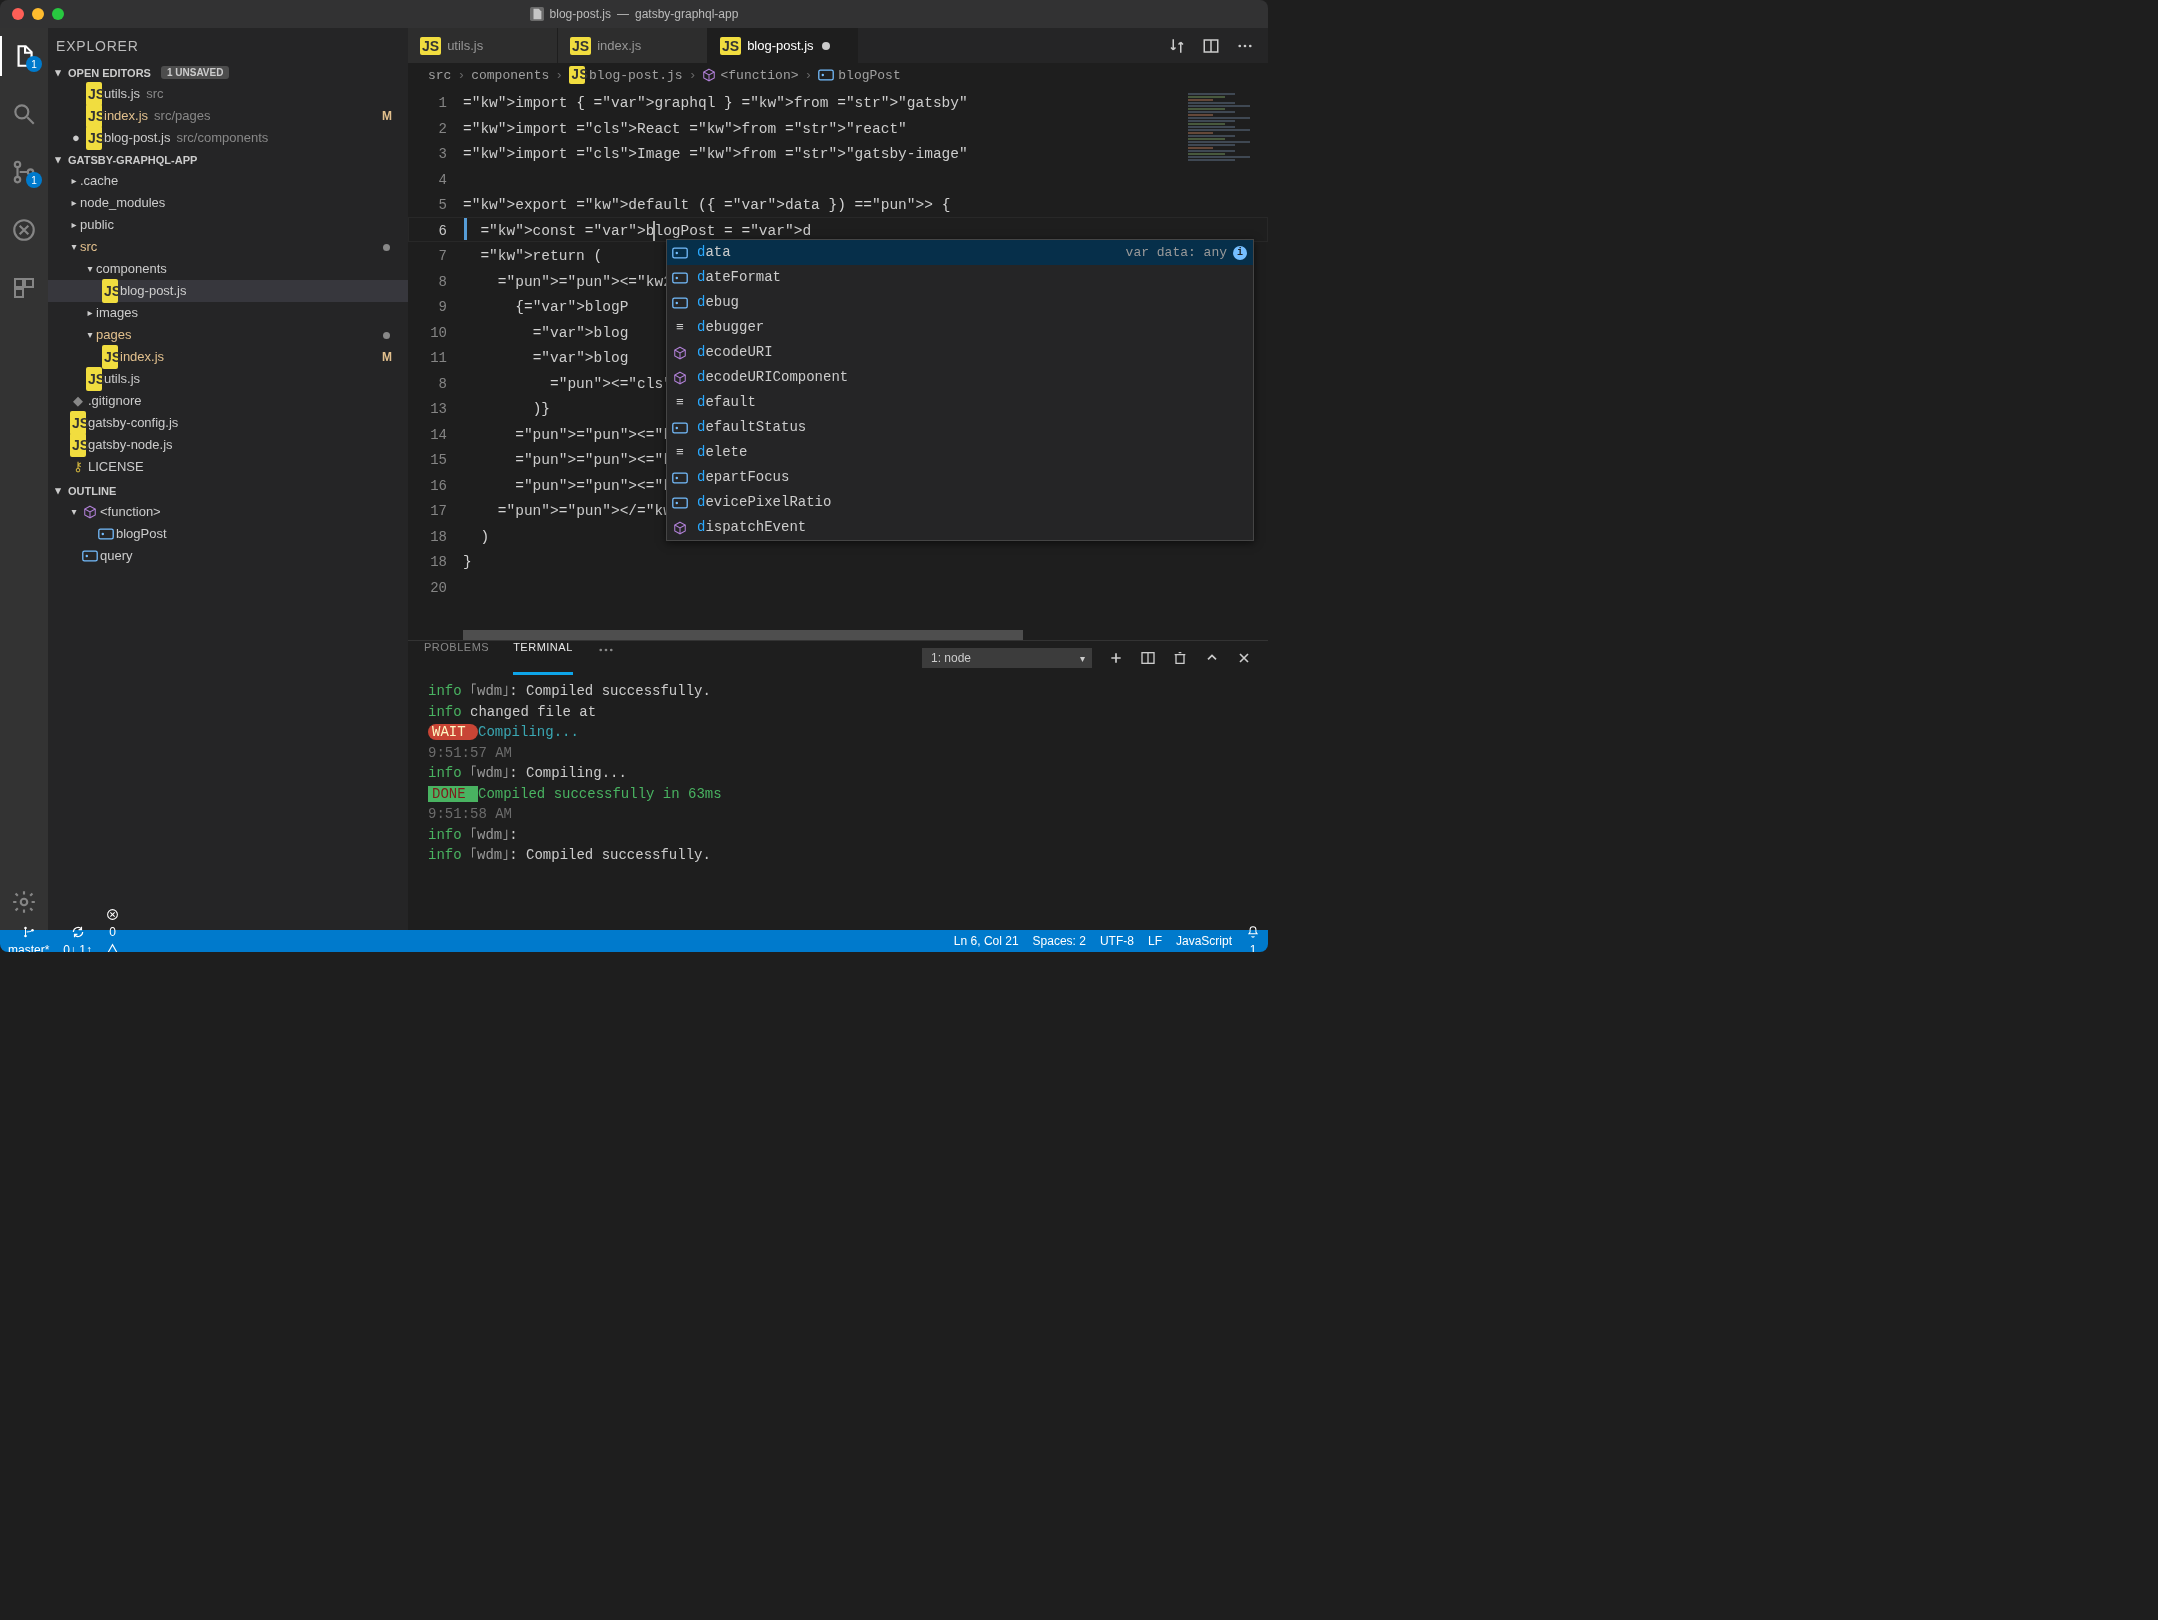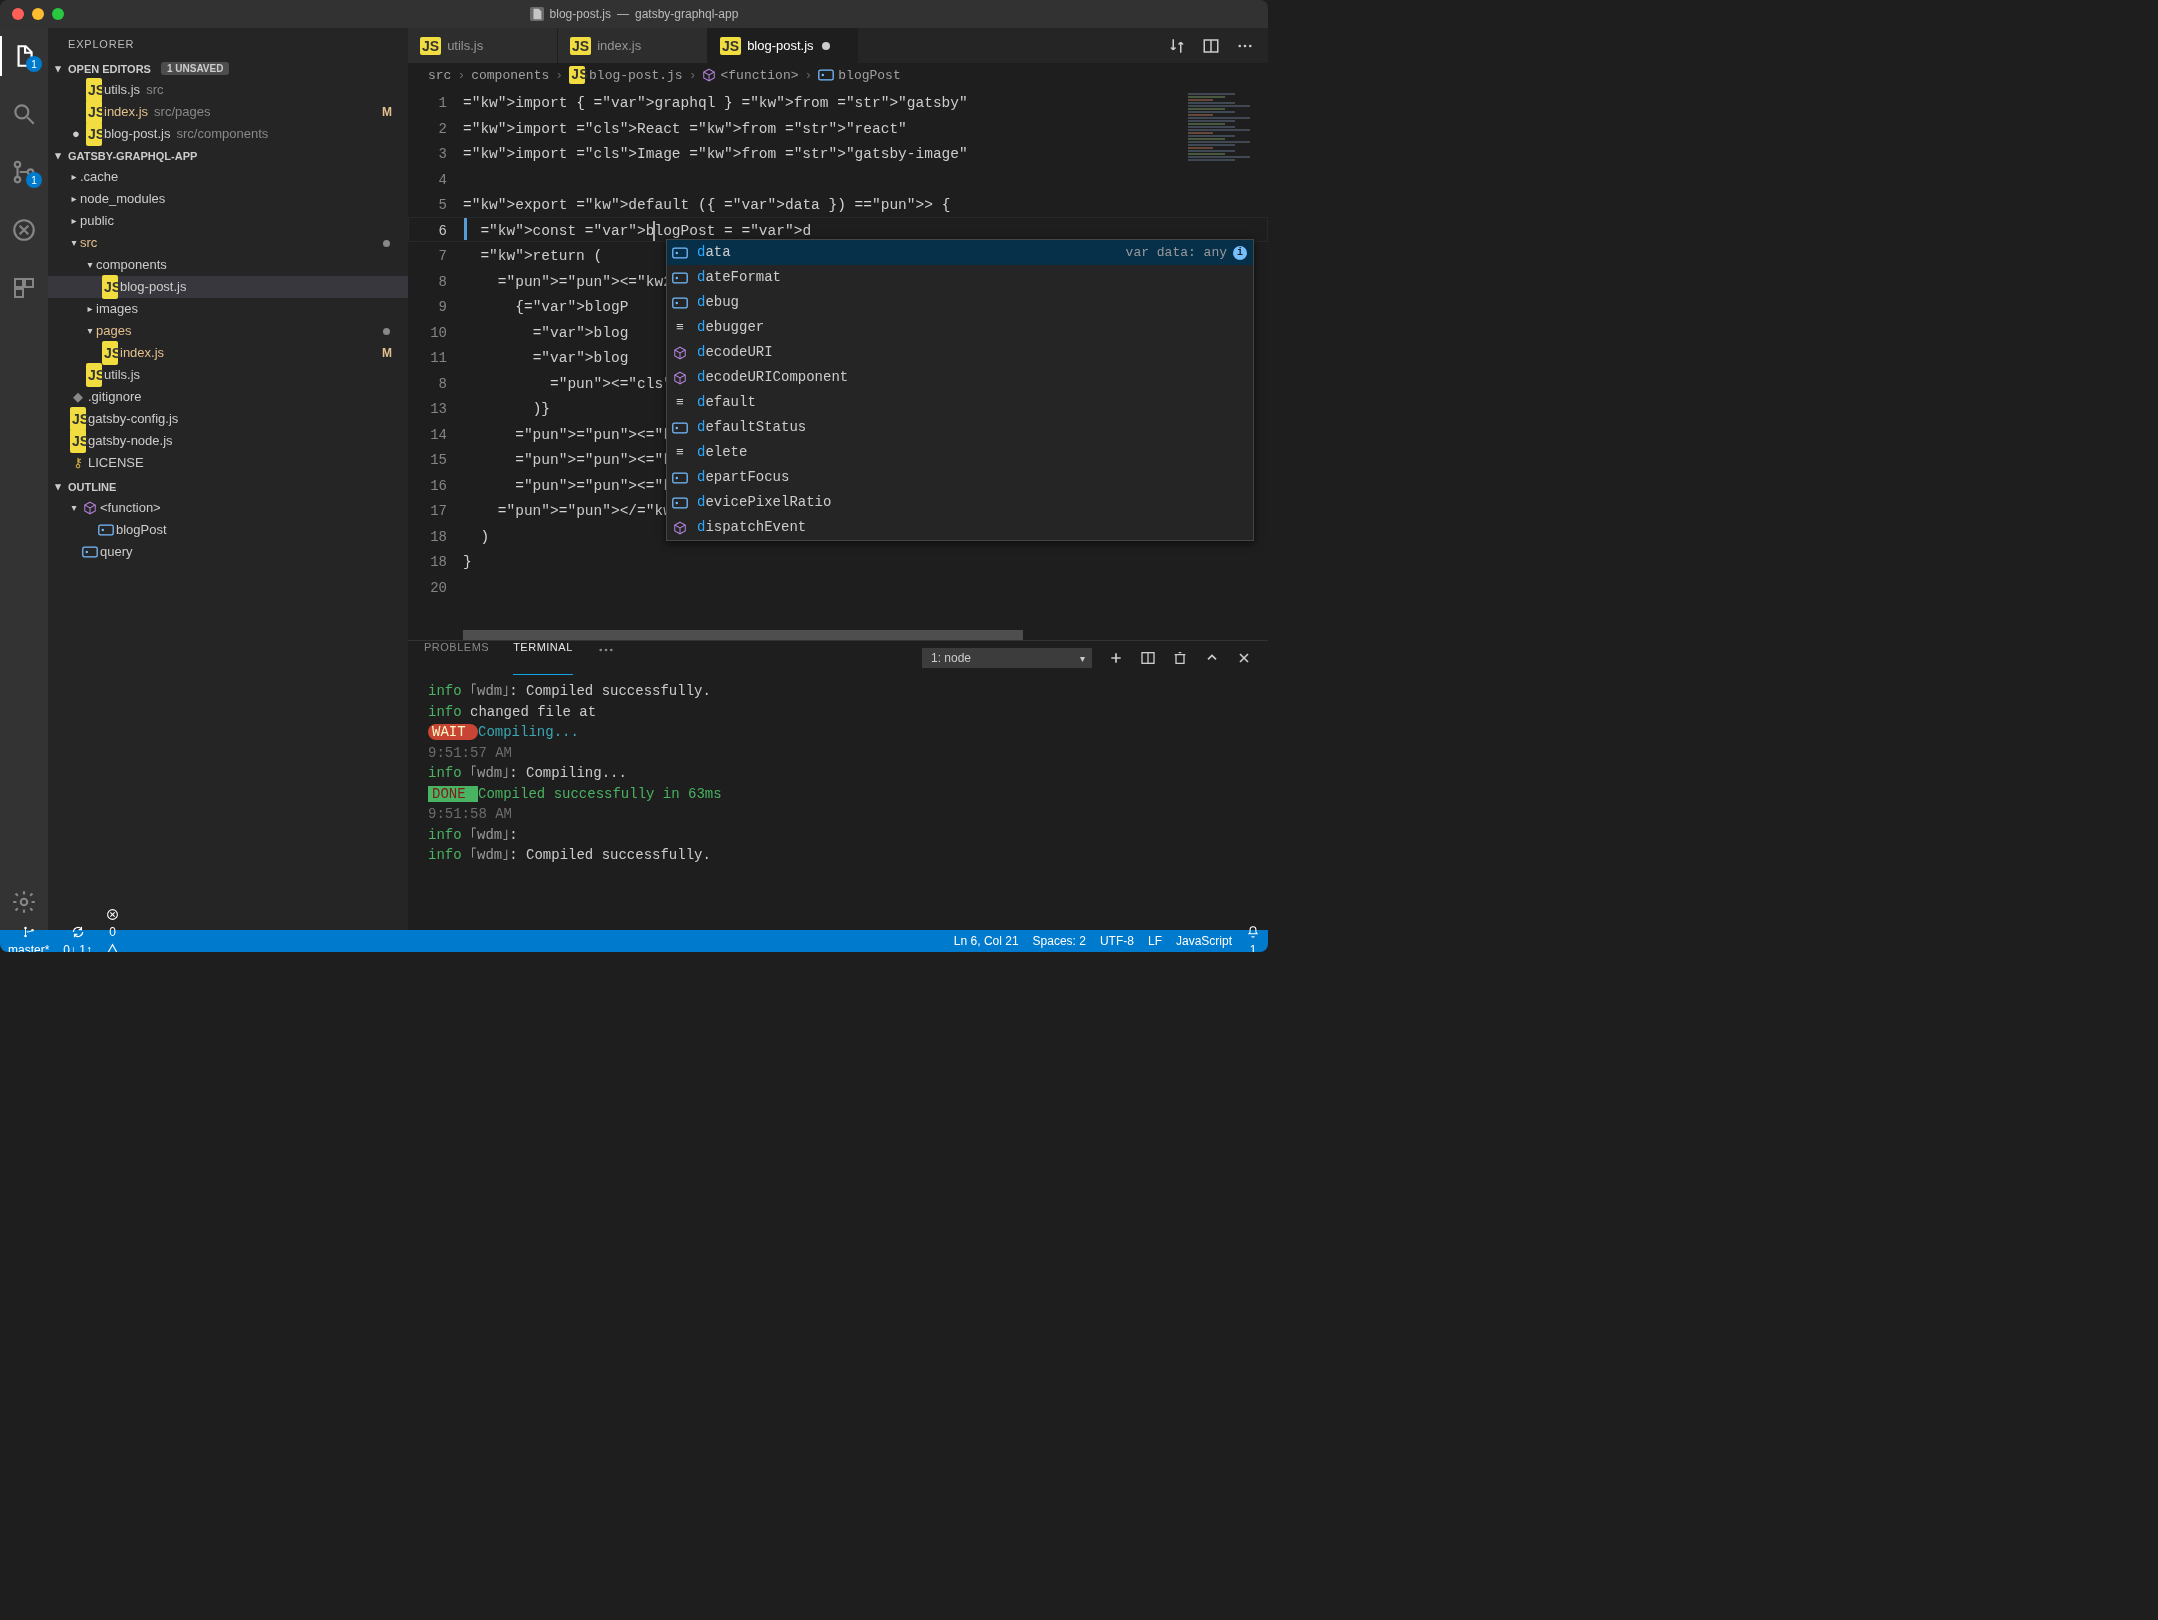--- a/index.html
+++ b/index.html
@@ -43,21 +43,21 @@
   gap: 18px;
 }
 .activitybar .spacer { flex: 1; }
 .activitybar .ab-item { width: 48px; height: 40px; display:flex; align-items:center; justify-content:center; position:relative; color:#858585; }
 .activitybar .ab-item.active { color:#fff; }
 .activitybar .ab-item.active::before { content:''; position:absolute; left:0; top:0; bottom:0; width:2px; background:#fff; }
 .badge { position:absolute; bottom:4px; right:6px; background:#007acc; color:#fff; border-radius:10px; min-width:16px; height:16px; font-size:10px; display:flex; align-items:center; justify-content:center; padding:0 4px; }
 
 
 .sidebar { width: 360px; background:#252526; display:flex; flex-direction:column; overflow:hidden;}
-.sidebar-title { font-size:11px; letter-spacing:0.8px; color:#bbb; padding:10px 16px 8px 20px; text-transform:uppercase; }
+.sidebar-title { font-size:14px; letter-spacing:0.8px; color:#bbb; padding:10px 16px 8px 8px; text-transform:uppercase; }
 .section-header { font-size:11px; font-weight:700; color:#ccc; padding:4px 8px 4px 4px; display:flex; align-items:center; gap:4px; cursor:default;}
 .section-header .chev { width:12px; display:inline-block; text-align:center;}
 .unsaved-pill { background:#4d4d4d; color:#ccc; font-size:10px; padding:1px 6px; border-radius:3px; margin-left:6px;}
 .tree { font-size:13px; line-height:22px; }
 .tree-row { display:flex; align-items:center; padding:0 12px 0 0; height:22px; white-space:nowrap; position:relative;}
 .tree-row.selected { background:#37373d; }
 .tree-row .icon { width:20px; display:flex; justify-content:center; }
 .tree-row .lbl { color:#ccc; }
 .tree-row .lbl.warn { color:#e2c08d; }
 .tree-row .sub { color:#888; margin-left:6px; }
@@ -107,21 +107,21 @@
 .minimap div.s3 { background:#a06b50; width:40%; }
 .minimap div.s1 { width:75%; }
 
 .hscroll { position:absolute; bottom:0; left:55px; height:10px; width:560px; }
 .hscroll-thumb { position:absolute; left:0; width:560px; height:10px; background:#4e4e4e; border-radius:0;}
 
 
 .panel { height:290px; border-top:1px solid #333; display:flex; flex-direction:column; background:#1e1e1e;}
 .panel-tabs { height:34px; display:flex; padding:0 16px; gap:24px; color:#888; font-size:11px;}
 .panel-tabs .pt { letter-spacing:0.5px; }
-.panel-tabs .pt.active { color:#e7e7e7; border-bottom:1px solid #0ea5e9; padding-bottom:3px;}
+.panel-tabs .pt.active { color:#e7e7e7; border-bottom:3px solid #0ea5e9; padding-bottom:3px;}
 .panel-tabs .right { margin-left:auto; display:flex; align-items:center; gap:16px; color:#bbb; }
 .term-select { background:#3c3c3c; border:1px solid #3c3c3c; color:#ccc; font-size:12px; padding:2px 24px 2px 8px; width:170px; position:relative; display:flex; align-items:center;}
 .term-select::after { content:'▾'; position:absolute; right:6px; color:#ccc; font-size:10px;}
 .terminal-body { flex:1; padding:6px 20px; font-size:14px; line-height:20.5px; overflow:hidden;}
 .t-info { color:#49b361; }
 .t-dim { color:#9a9a9a; }
 .t-wait { background:#c84535; color:#fef9c3; padding:0 4px;border-radius:8px;}
 .t-done { background:#49b361; color:#7f1d1d; padding:0 4px;}
 .t-cyan { color:#3aa7b3; }
 .t-time { color:#6c6c6c; }

